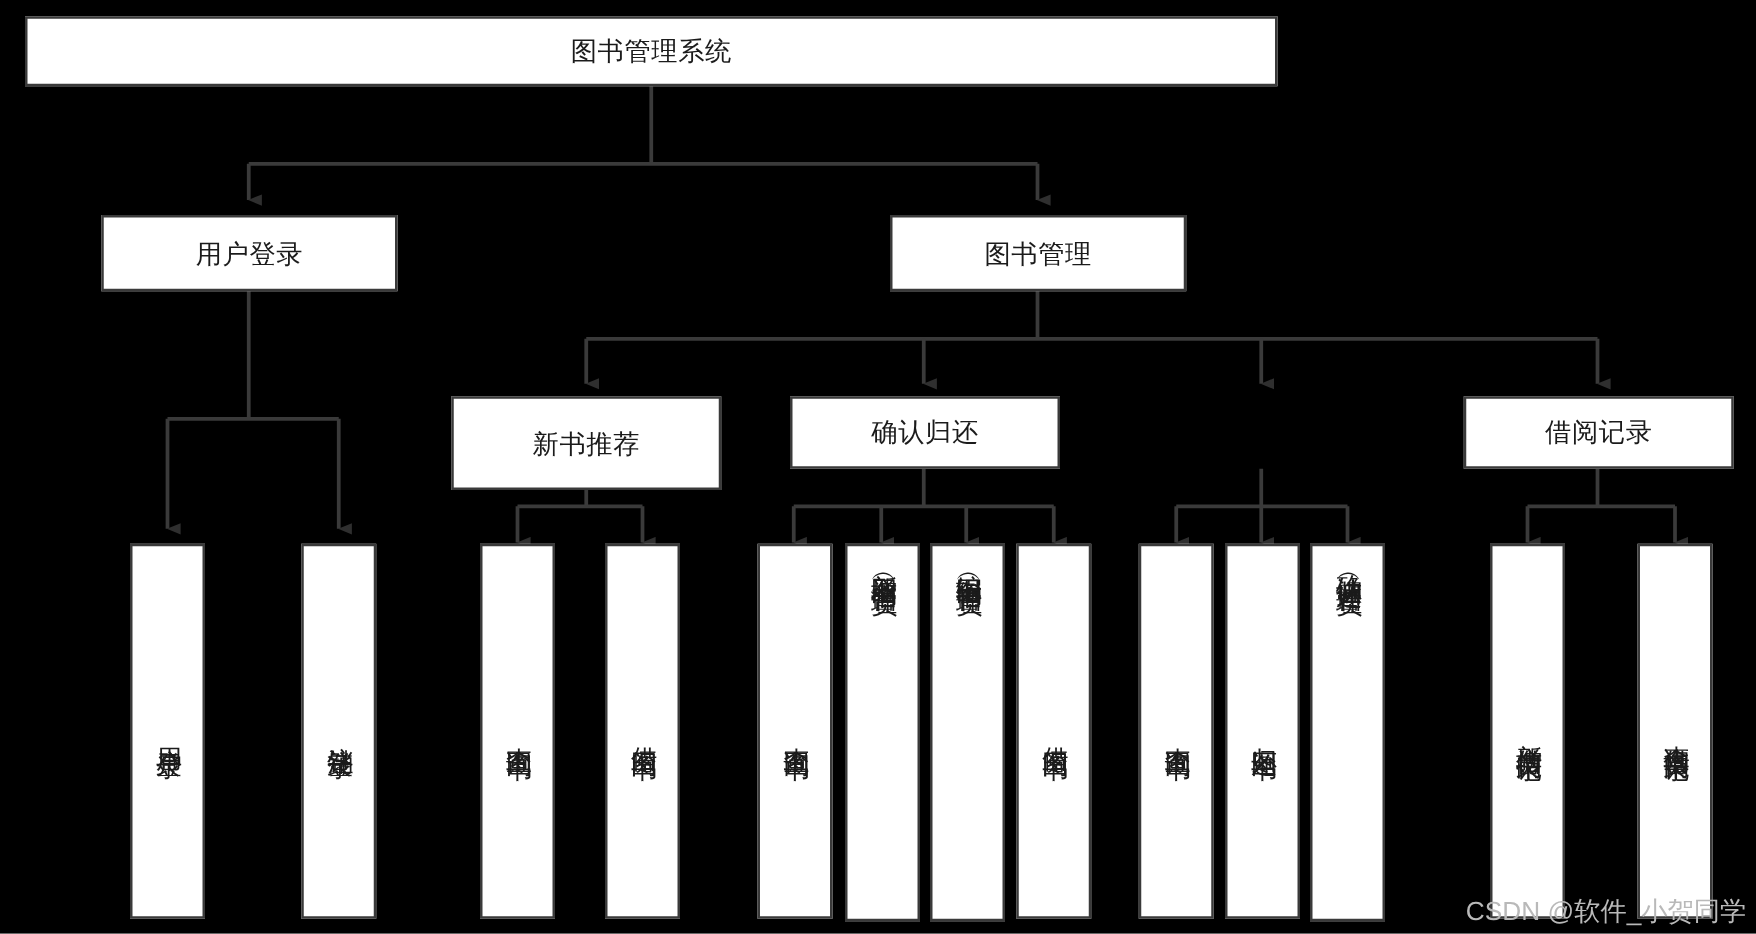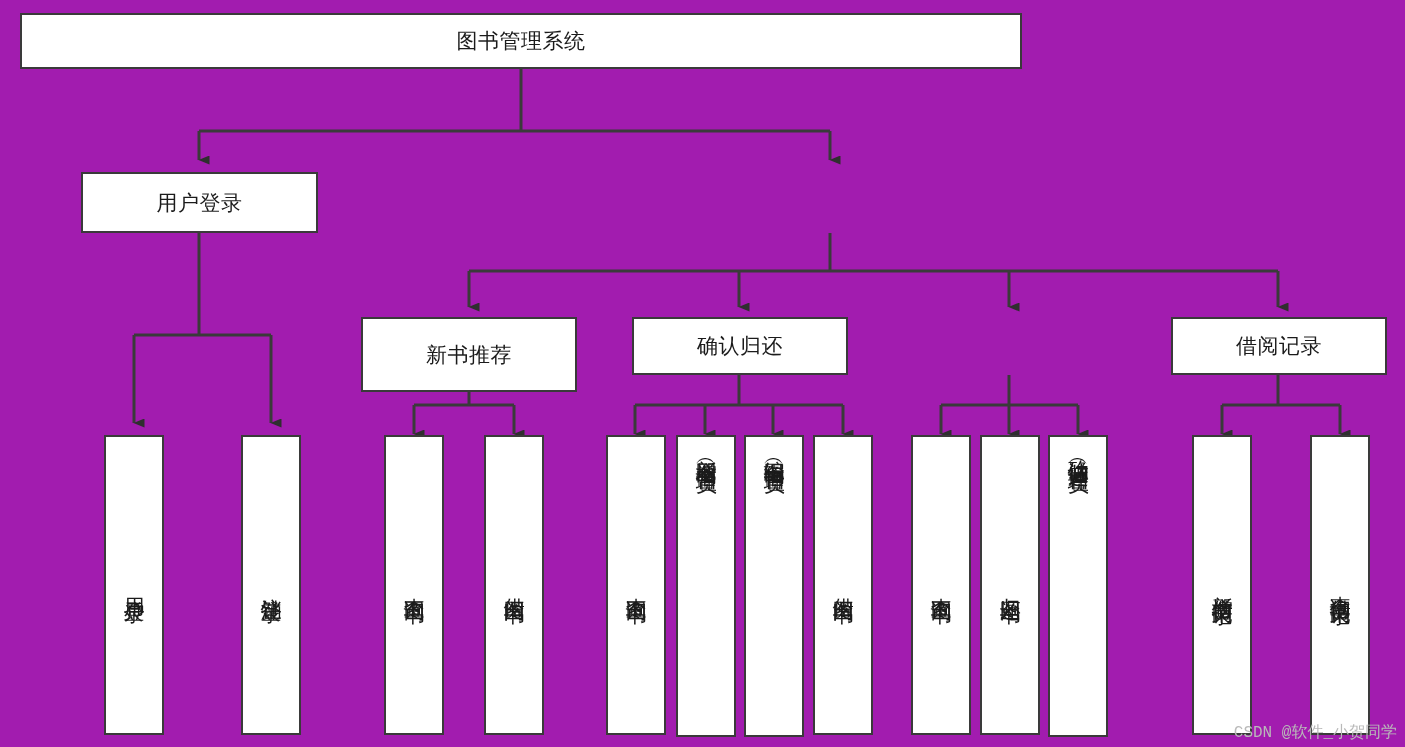--- a/index.html
+++ b/index.html
@@ -4,21 +4,21 @@
 <style>
   html, body {
     margin: 0;
     padding: 0;
     background: #ffffff;
   }
   #canvas {
     position: relative;
     width: 1405px;
     height: 747px;
-    background: #a21caf;
+    background: #000000;
     font-family: "Liberation Sans", "DejaVu Sans", sans-serif;
     overflow: hidden;
   }
   #diagram-svg {
     position: absolute;
     left: 0;
     top: 0;
     width: 1405px;
     height: 747px;
   }
@@ -48,25 +48,24 @@
     white-space: nowrap;
     color: #1b1b1b;
   }
   .node.leaf.top-align {
     align-items: flex-start;
   }
   #watermark {
     position: absolute;
     right: 8px;
     bottom: 4px;
-    font-size: 16px;
+    font-size: 21px;
     color: #b9b9b9;
     white-space: nowrap;
     pointer-events: none;
-    font-family: Liberation Mono, monospace;
   }
 </style>
 </head>
 <body>
 
 <div id="canvas">
 
   <svg id="diagram-svg" viewBox="0 0 1405 747">
     <defs>
       <marker id="arw" markerWidth="10" markerHeight="12" refX="4.5" refY="10.5" orient="auto" markerUnits="userSpaceOnUse">
@@ -117,20 +116,23 @@
     </g>
   </svg>
 
   <div class="node horiz" style="left:20px; top:13px; width:1002px; height:56px;">
     <span>图书管理系统</span>
   </div>
 
   <div class="node horiz" style="left:81px; top:172px; width:237px; height:61px;">
     <span>用户登录</span>
   </div>
+  <div class="node horiz" style="left:712px; top:172px; width:237px; height:61px;">
+    <span>图书管理</span>
+  </div>
 
   <div class="node horiz" style="left:361px; top:317px; width:216px; height:75px;">
     <span>新书推荐</span>
   </div>
   <div class="node horiz" style="left:632px; top:317px; width:216px; height:58px;">
     <span>确认归还</span>
   </div>
   <div class="node horiz" style="left:1171px; top:317px; width:216px; height:58px;">
     <span>借阅记录</span>
   </div>

